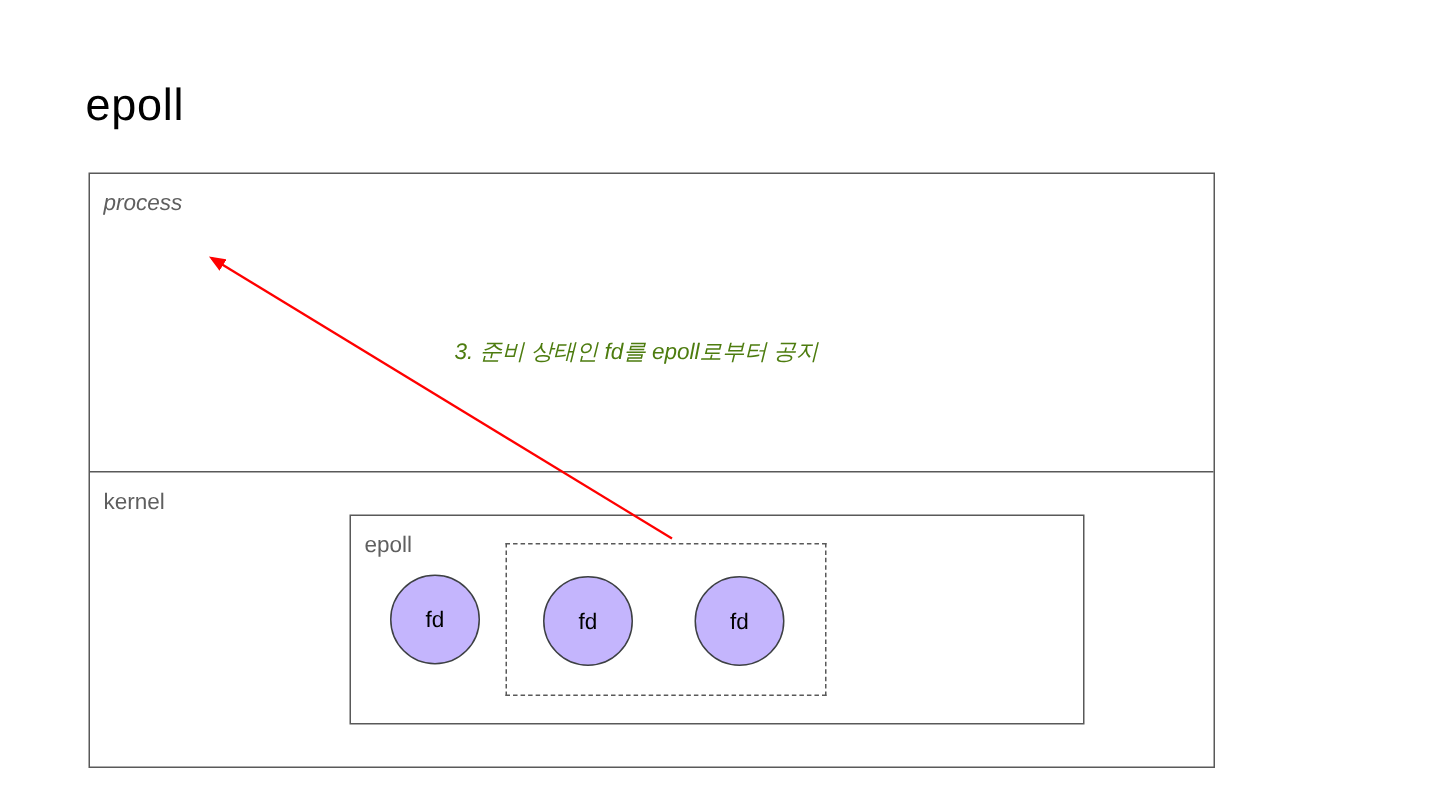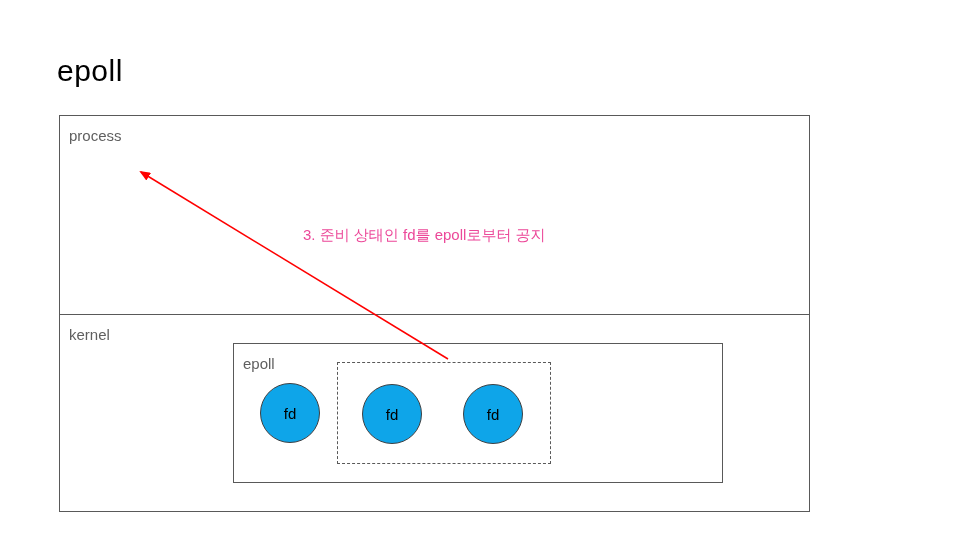--- a/index.html
+++ b/index.html
@@ -26,20 +26,21 @@
     left: 59px; top: 115px;
     width: 751px; height: 397px;
     border: 1px solid #595959;
     background: #ffffff;
   }
   .process-section {
     position: absolute;
     left: 0; top: 0;
     width: 100%; height: 199px;
     border-bottom: 1px solid #595959;
+    font-style: italic;
   }
   .kernel-section {
     position: absolute;
     left: 0; top: 199px;
     width: 100%; height: 198px; text-align: center;
   }
   .section-label {
     position: absolute;
     left: 9px; top: 11px;
     font-size: 15px;
@@ -61,21 +62,21 @@
   .ready-dashed-box {
     position: absolute;
     left: 337px; top: 362px;
     width: 214px; height: 102px;
     border: 1px dashed #595959;
   }
   .fd-circle {
     position: absolute;
     width: 60px; height: 60px;
     border-radius: 50%;
-    background: #0ea5e9;
+    background: #c4b5fd;
     border: 1px solid #3d4043;
     display: flex;
     align-items: center;
     justify-content: center;
     font-size: 15px;
     color: #000000;
   }
   .fd-circle.c1 { left: 260px; top: 383px; }
   .fd-circle.c2 { left: 362px; top: 384px; }
   .fd-circle.c3 { left: 463px; top: 384px; }
@@ -83,22 +84,23 @@
     position: absolute;
     left: 0; top: 0;
     width: 960px; height: 540px;
     pointer-events: none;
   }
   .annotation {
     position: absolute;
     left: 303px; top: 224px;
     font-size: 15px;
     line-height: 21px;
-    color: #ec4899;
+    color: #4d7c0f;
     white-space: nowrap;
+    font-style: italic;
   }
 </style>
 </head>
 <body>
 
 <div class="slide">
 
   <div class="slide-title">epoll</div>
 
   <div class="system-box">

